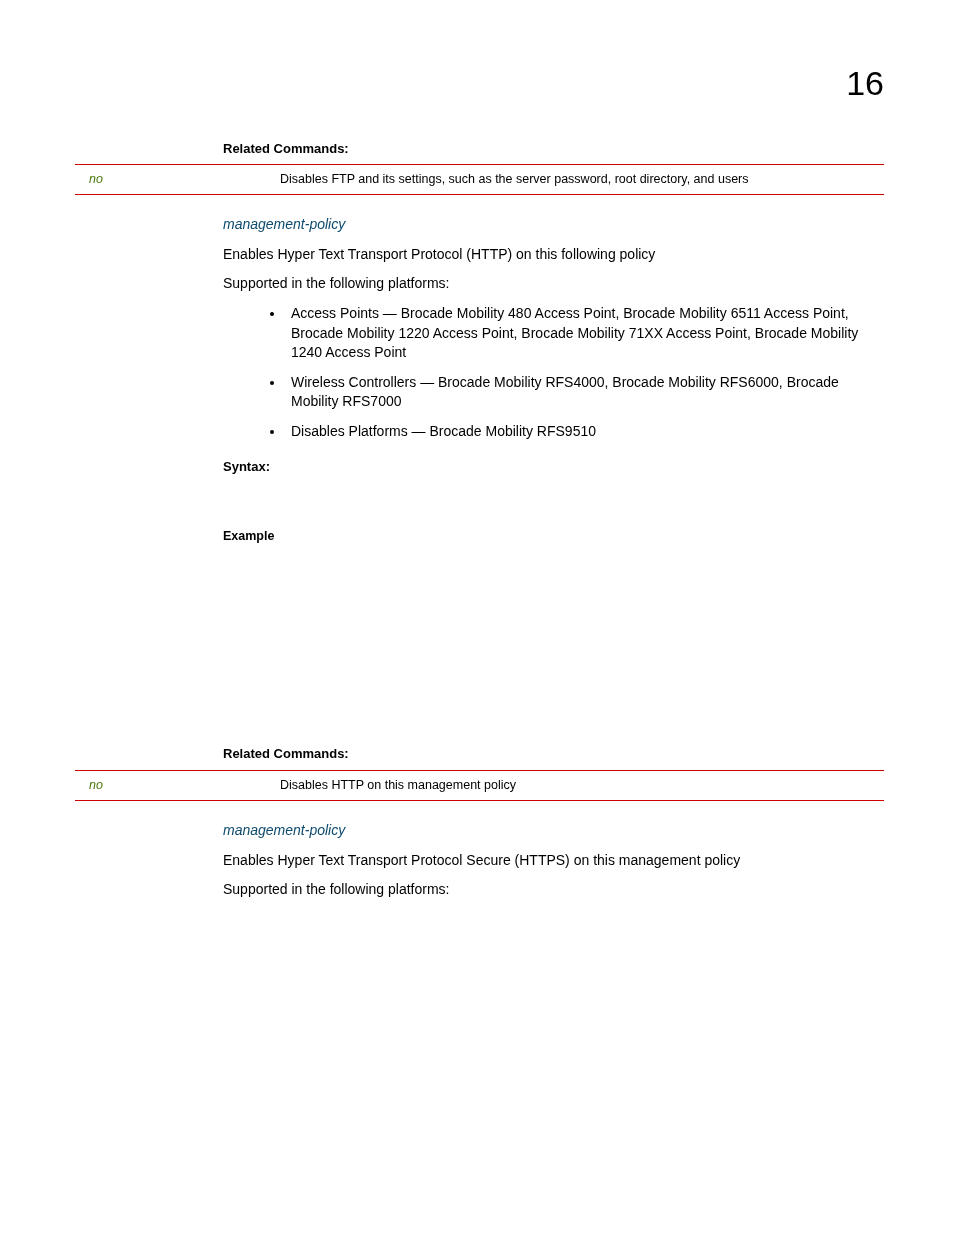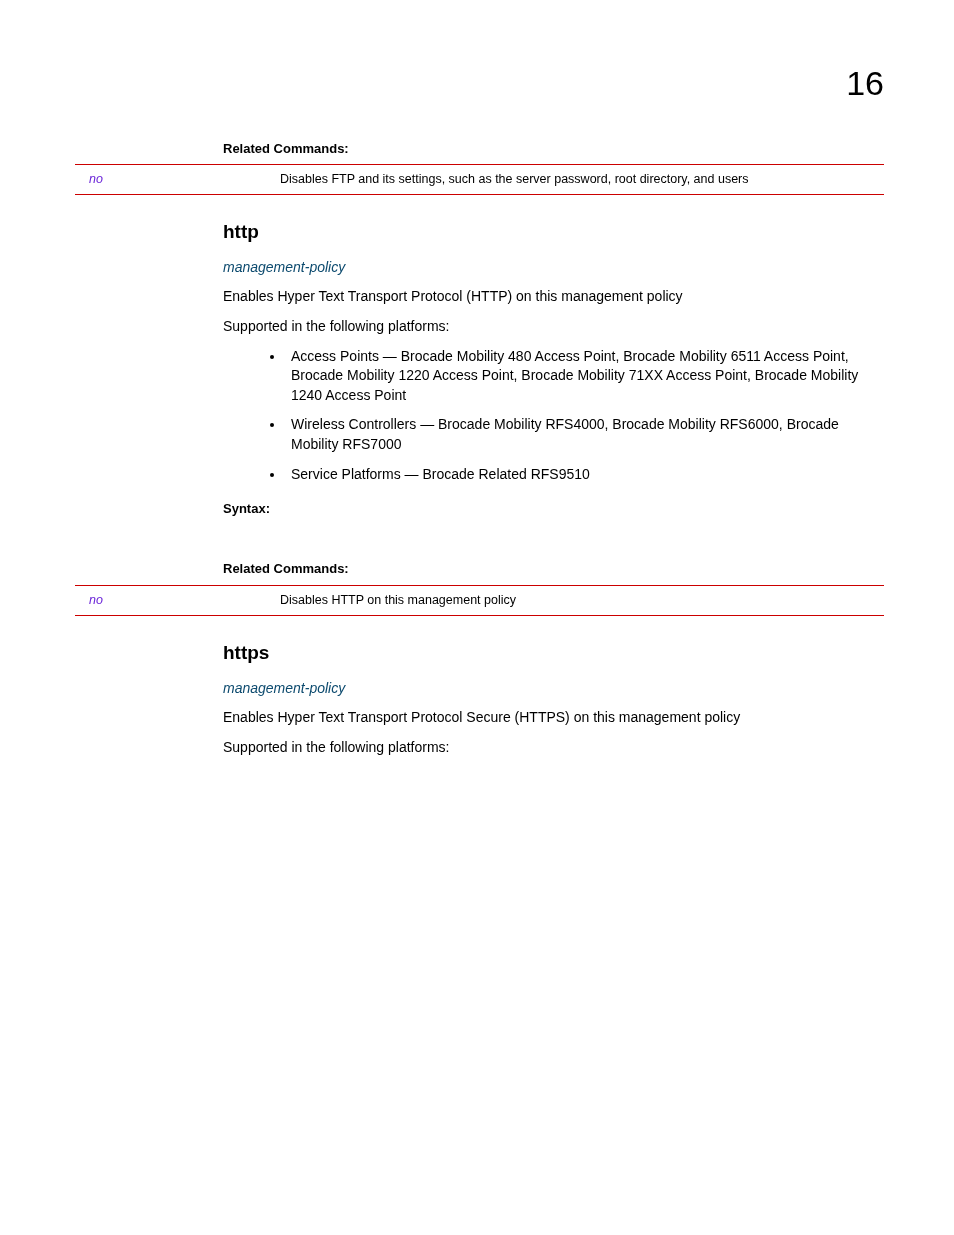--- a/index.html
+++ b/index.html
@@ -37,21 +37,21 @@
   }
   .cmd-table td {
     padding: 6px 8px;
     border-top: 1px solid #cc0000;
     border-bottom: 1px solid #cc0000;
     font-size: 12.5px;
     vertical-align: top;
   }
   .cmd-table td.key {
     width: 175px;
-    color: #6d28d9;
+    color: #4d7c0f;
     font-style: italic;
     padding-left: 14px;
   }
   .cmd-table td.keyplain {
     width: 175px;
     padding-left: 14px;
   }
   .section-title {
     font-size: 19px;
     font-weight: bold;
@@ -96,48 +96,47 @@
     <table class="cmd-table">
       <tbody>
           <tr>
         <td class="key">no</td>
         <td>Disables FTP and its settings, such as the server password, root directory, and users</td>
       </tr>
     </tbody>
       </table>
   </div>
 
-  <div class="section-title">http</div>
   <div class="link">management-policy</div>
   <p class="normal">
-    <span>Enables </span><span class="italic">Hyper Text Transport Protocol</span><span> (HTTP) on this management policy</span>
+    <span>Enables </span><span class="italic">Hyper Text Transport Protocol</span><span> (HTTP) on this following policy</span>
   </p>
   <p class="normal">Supported in the following platforms:</p>
   <ul class="bullets">
     <li>Access Points — Brocade Mobility 480 Access Point, Brocade Mobility 6511 Access Point, Brocade Mobility 1220 Access Point, Brocade Mobility 71XX Access Point, Brocade Mobility 1240 Access Point</li>
     <li>Wireless Controllers — Brocade Mobility RFS4000, Brocade Mobility RFS6000, Brocade Mobility RFS7000</li>
-    <li>Service Platforms — Brocade Related RFS9510</li>
+    <li>Disables Platforms — Brocade Mobility RFS9510</li>
   </ul>
 
   <div class="heading">Syntax:</div>
   <div style="height:30px"></div>
 
+  <div class="example-hdr">Example</div>
 
   <div class="heading">Related Commands:</div>
   <div class="full-width">
     <table class="cmd-table">
       <tbody>
           <tr>
         <td class="key">no</td>
         <td>Disables HTTP on this management policy</td>
       </tr>
     </tbody>
       </table>
   </div>
 
-  <div class="section-title">https</div>
   <div class="link">management-policy</div>
   <p class="normal">
     <span>Enables </span><span class="italic">Hyper Text Transport Protocol Secure</span><span> (HTTPS) on this management policy</span>
   </p>
   <p class="normal">Supported in the following platforms:</p>
 
 </div>
 
 </body></html>

